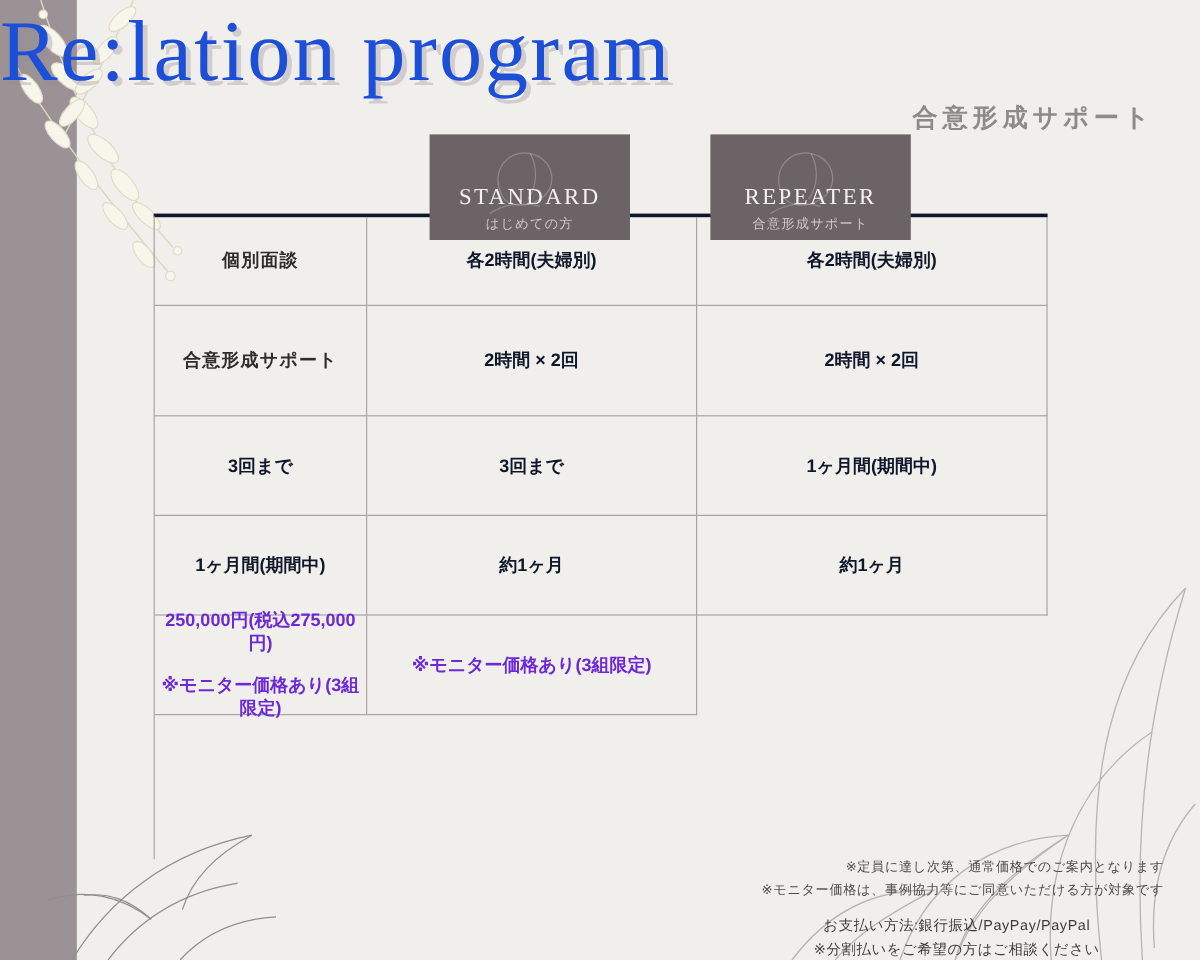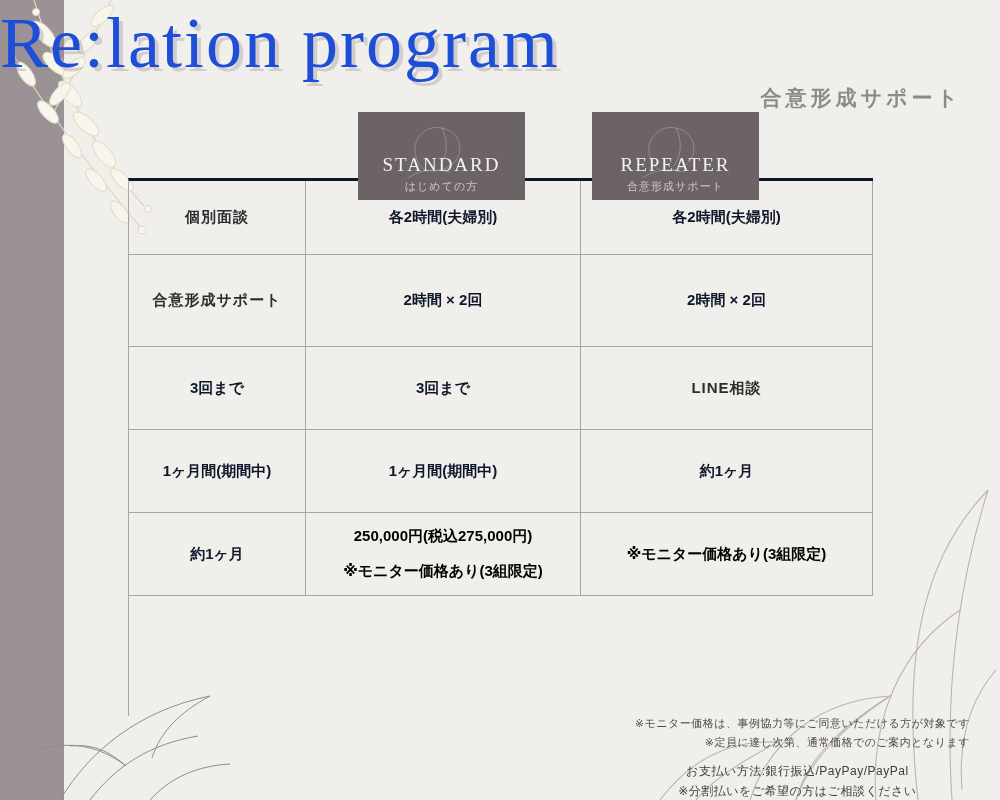--- a/index.html
+++ b/index.html
@@ -53,21 +53,21 @@
     border-top:3px solid #0f172a;border-left:1px solid #a9a5a5;
     box-sizing:content-box;
   }
   .c{
     border-right:1px solid #a9a5a5;border-bottom:1px solid #a9a5a5;
     display:flex;align-items:center;justify-content:center;
     text-align:center;
   }
   .c-label{font-weight:700;font-size:15px;color:#2e2c2d;letter-spacing:1px;}
   .c-val{font-weight:700;font-size:15px;color:#0f172a;}
-  .c-price{flex-direction:column;gap:16px;font-weight:700;font-size:15px;color:#000000;}
+  .c-price{flex-direction:column;gap:16px;font-weight:700;font-size:15px;color:#6d28d9;}
 
   .bottom-info{
     position:absolute;right:30px;top:714px;z-index:6;text-align:right;
   }
   .footnote{font-size:11px;color:#4c4b4b;line-height:1.75;letter-spacing:0.5px;}
   .payment{margin-top:8px;text-align:center;padding-right:10px;}
   .payment-line{font-size:12px;font-weight:400;color:#3e3d3d;line-height:1.7;letter-spacing:0.5px;}
 </style>
 </head>
 <body>
@@ -157,36 +157,35 @@
   <div class="c c-val">各2時間(夫婦別)</div>
   <div class="c c-val">各2時間(夫婦別)</div>
 
   <div class="c c-label">合意形成サポート</div>
   <div class="c c-val">2時間 × 2回</div>
   <div class="c c-val">2時間 × 2回</div>
 
   <div class="c c-val">3回まで</div>
   <div class="c c-val">3回まで</div>
 
-  <div class="c c-label">LINE相談</div>
   <div class="c c-val">1ヶ月間(期間中)</div>
   <div class="c c-val">1ヶ月間(期間中)</div>
 
   <div class="c c-val">約1ヶ月</div>
   <div class="c c-val">約1ヶ月</div>
 
   <div class="c c-price">
     <div>250,000円(税込275,000円)</div>
     <div>※モニター価格あり(3組限定)</div>
   </div>
   <div class="c c-price">
     <div>※モニター価格あり(3組限定)</div>
   </div>
 </div>
 
 <div class="bottom-info">
+  <div class="footnote">※定員に達し次第、通常価格でのご案内となります</div>
   <div class="footnote">※モニター価格は、事例協力等にご同意いただける方が対象です</div>
-  <div class="footnote">※定員に達し次第、通常価格でのご案内となります</div>
   <div class="payment">
     <div class="payment-line">お支払い方法:銀行振込/PayPay/PayPal</div>
     <div class="payment-line">※分割払いをご希望の方はご相談ください</div>
   </div>
 </div>
 
 </body></html>

